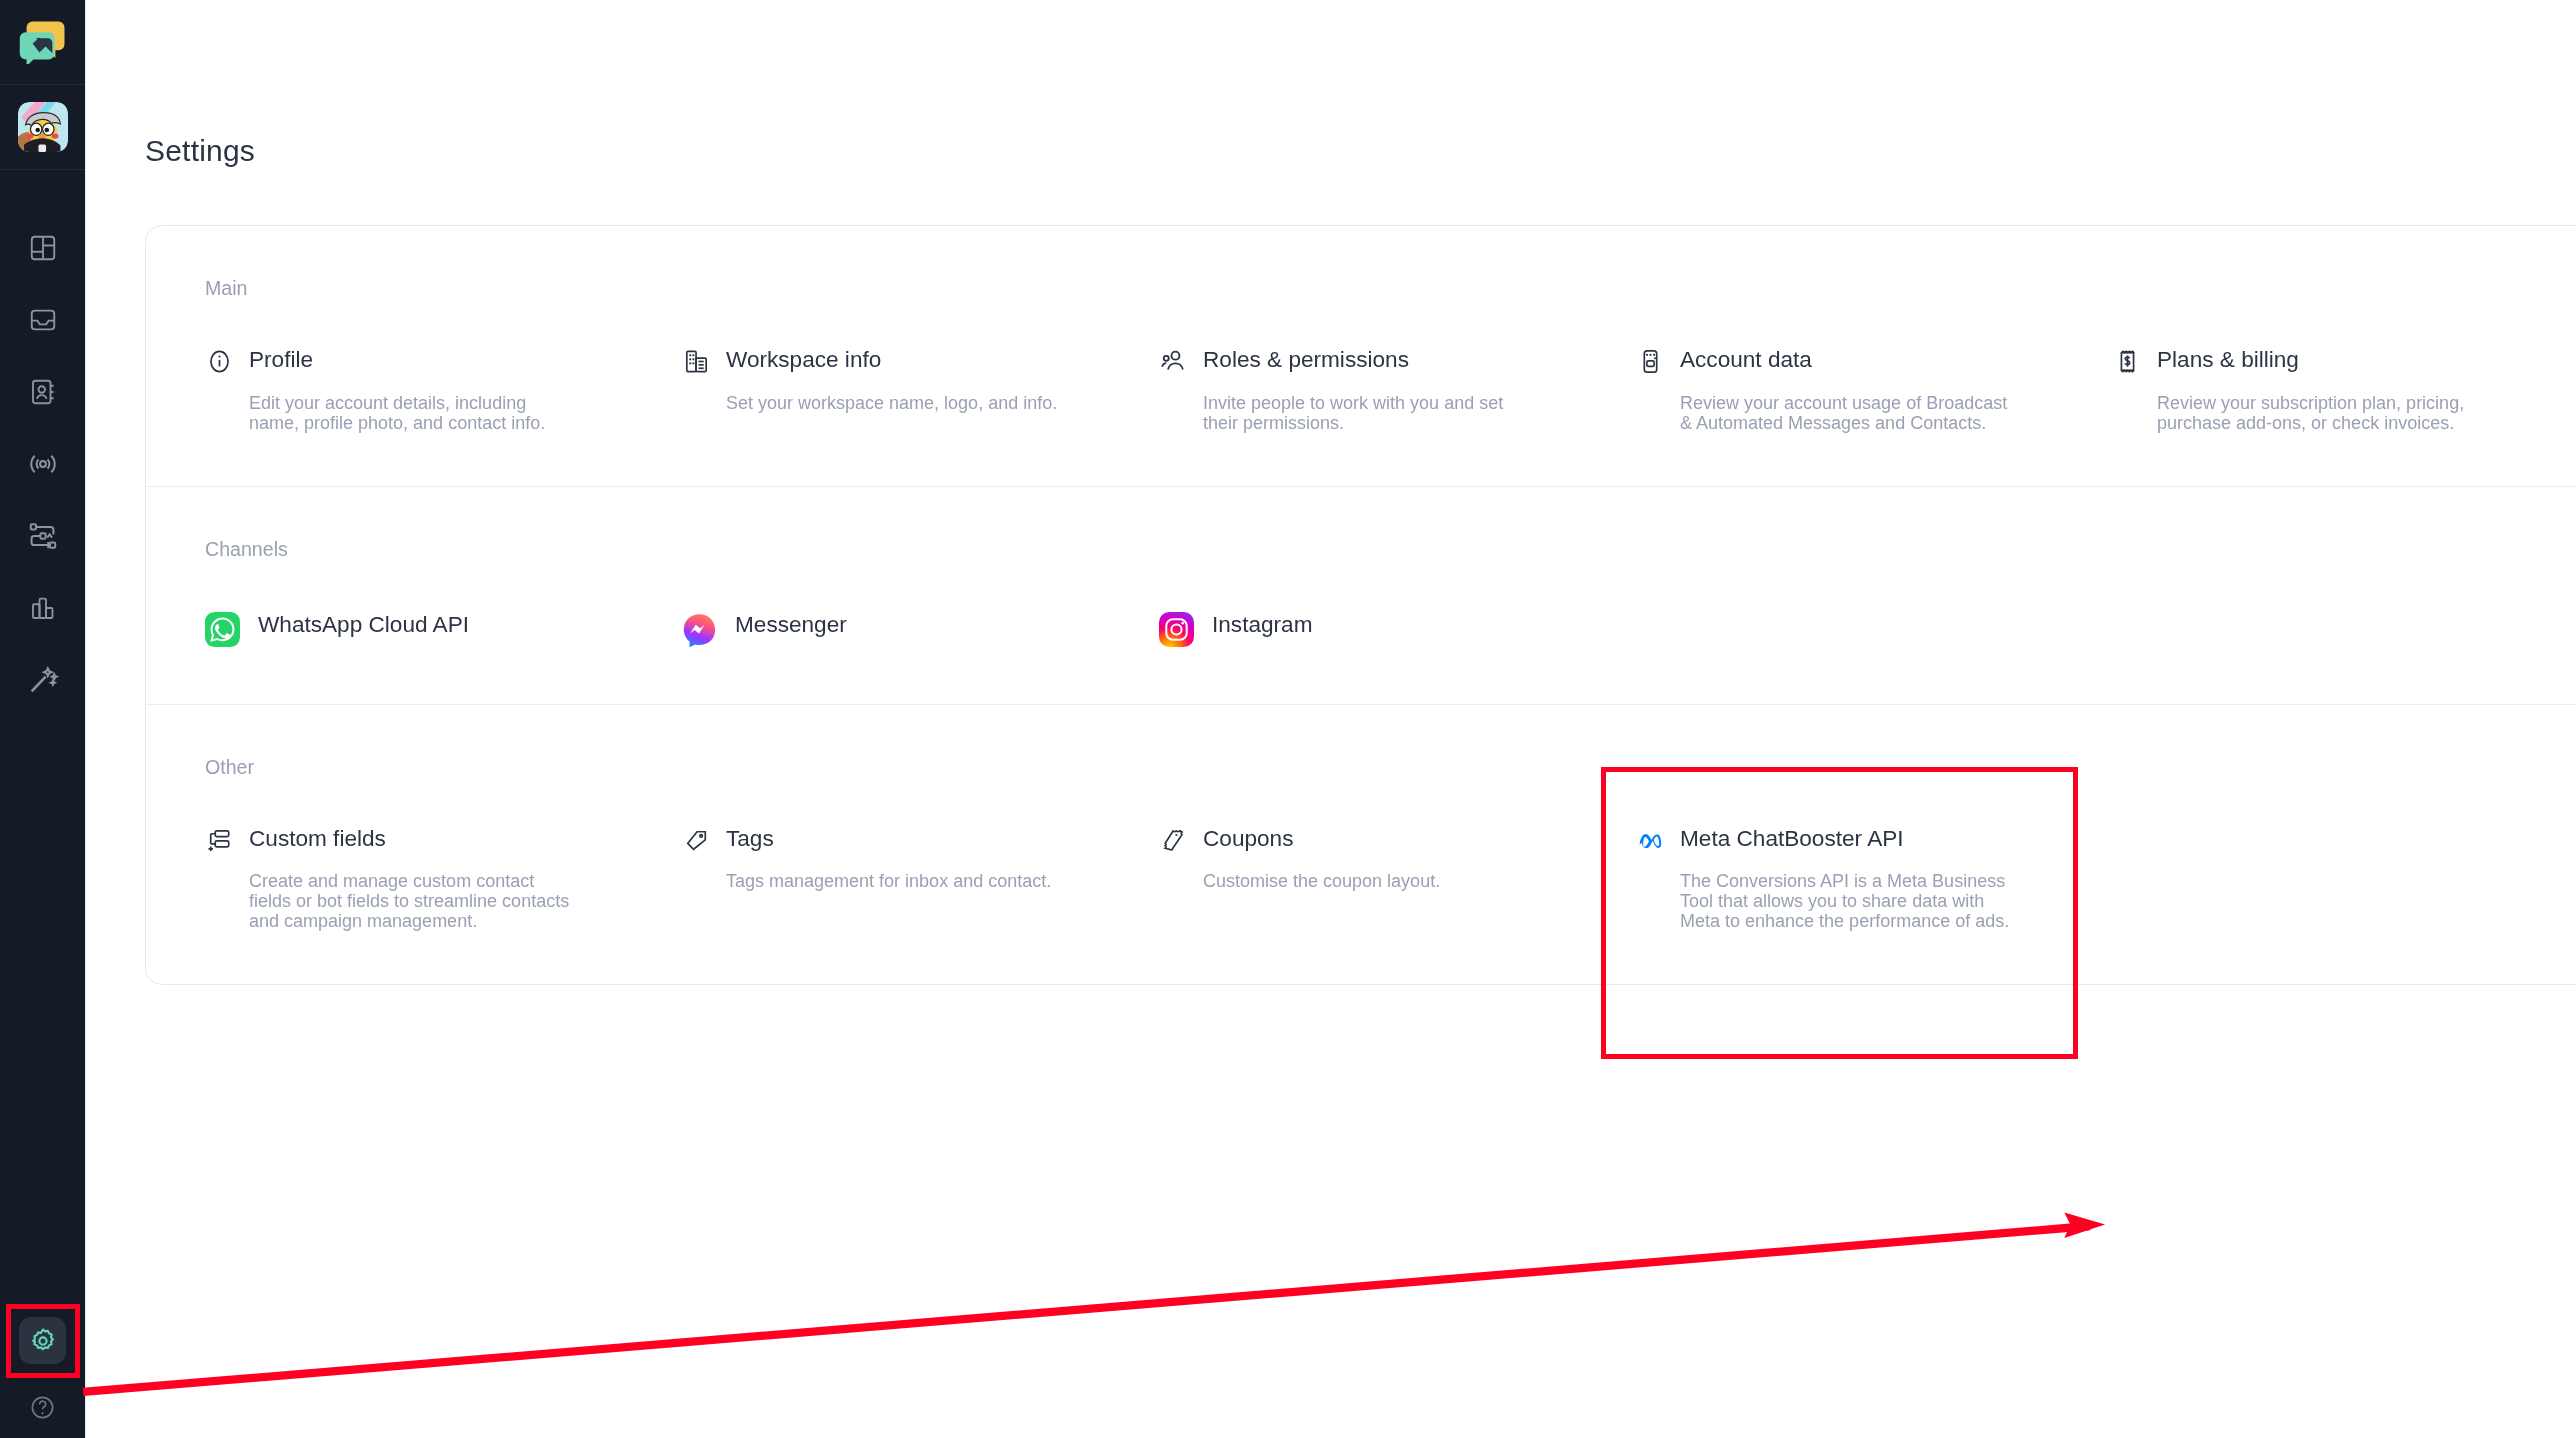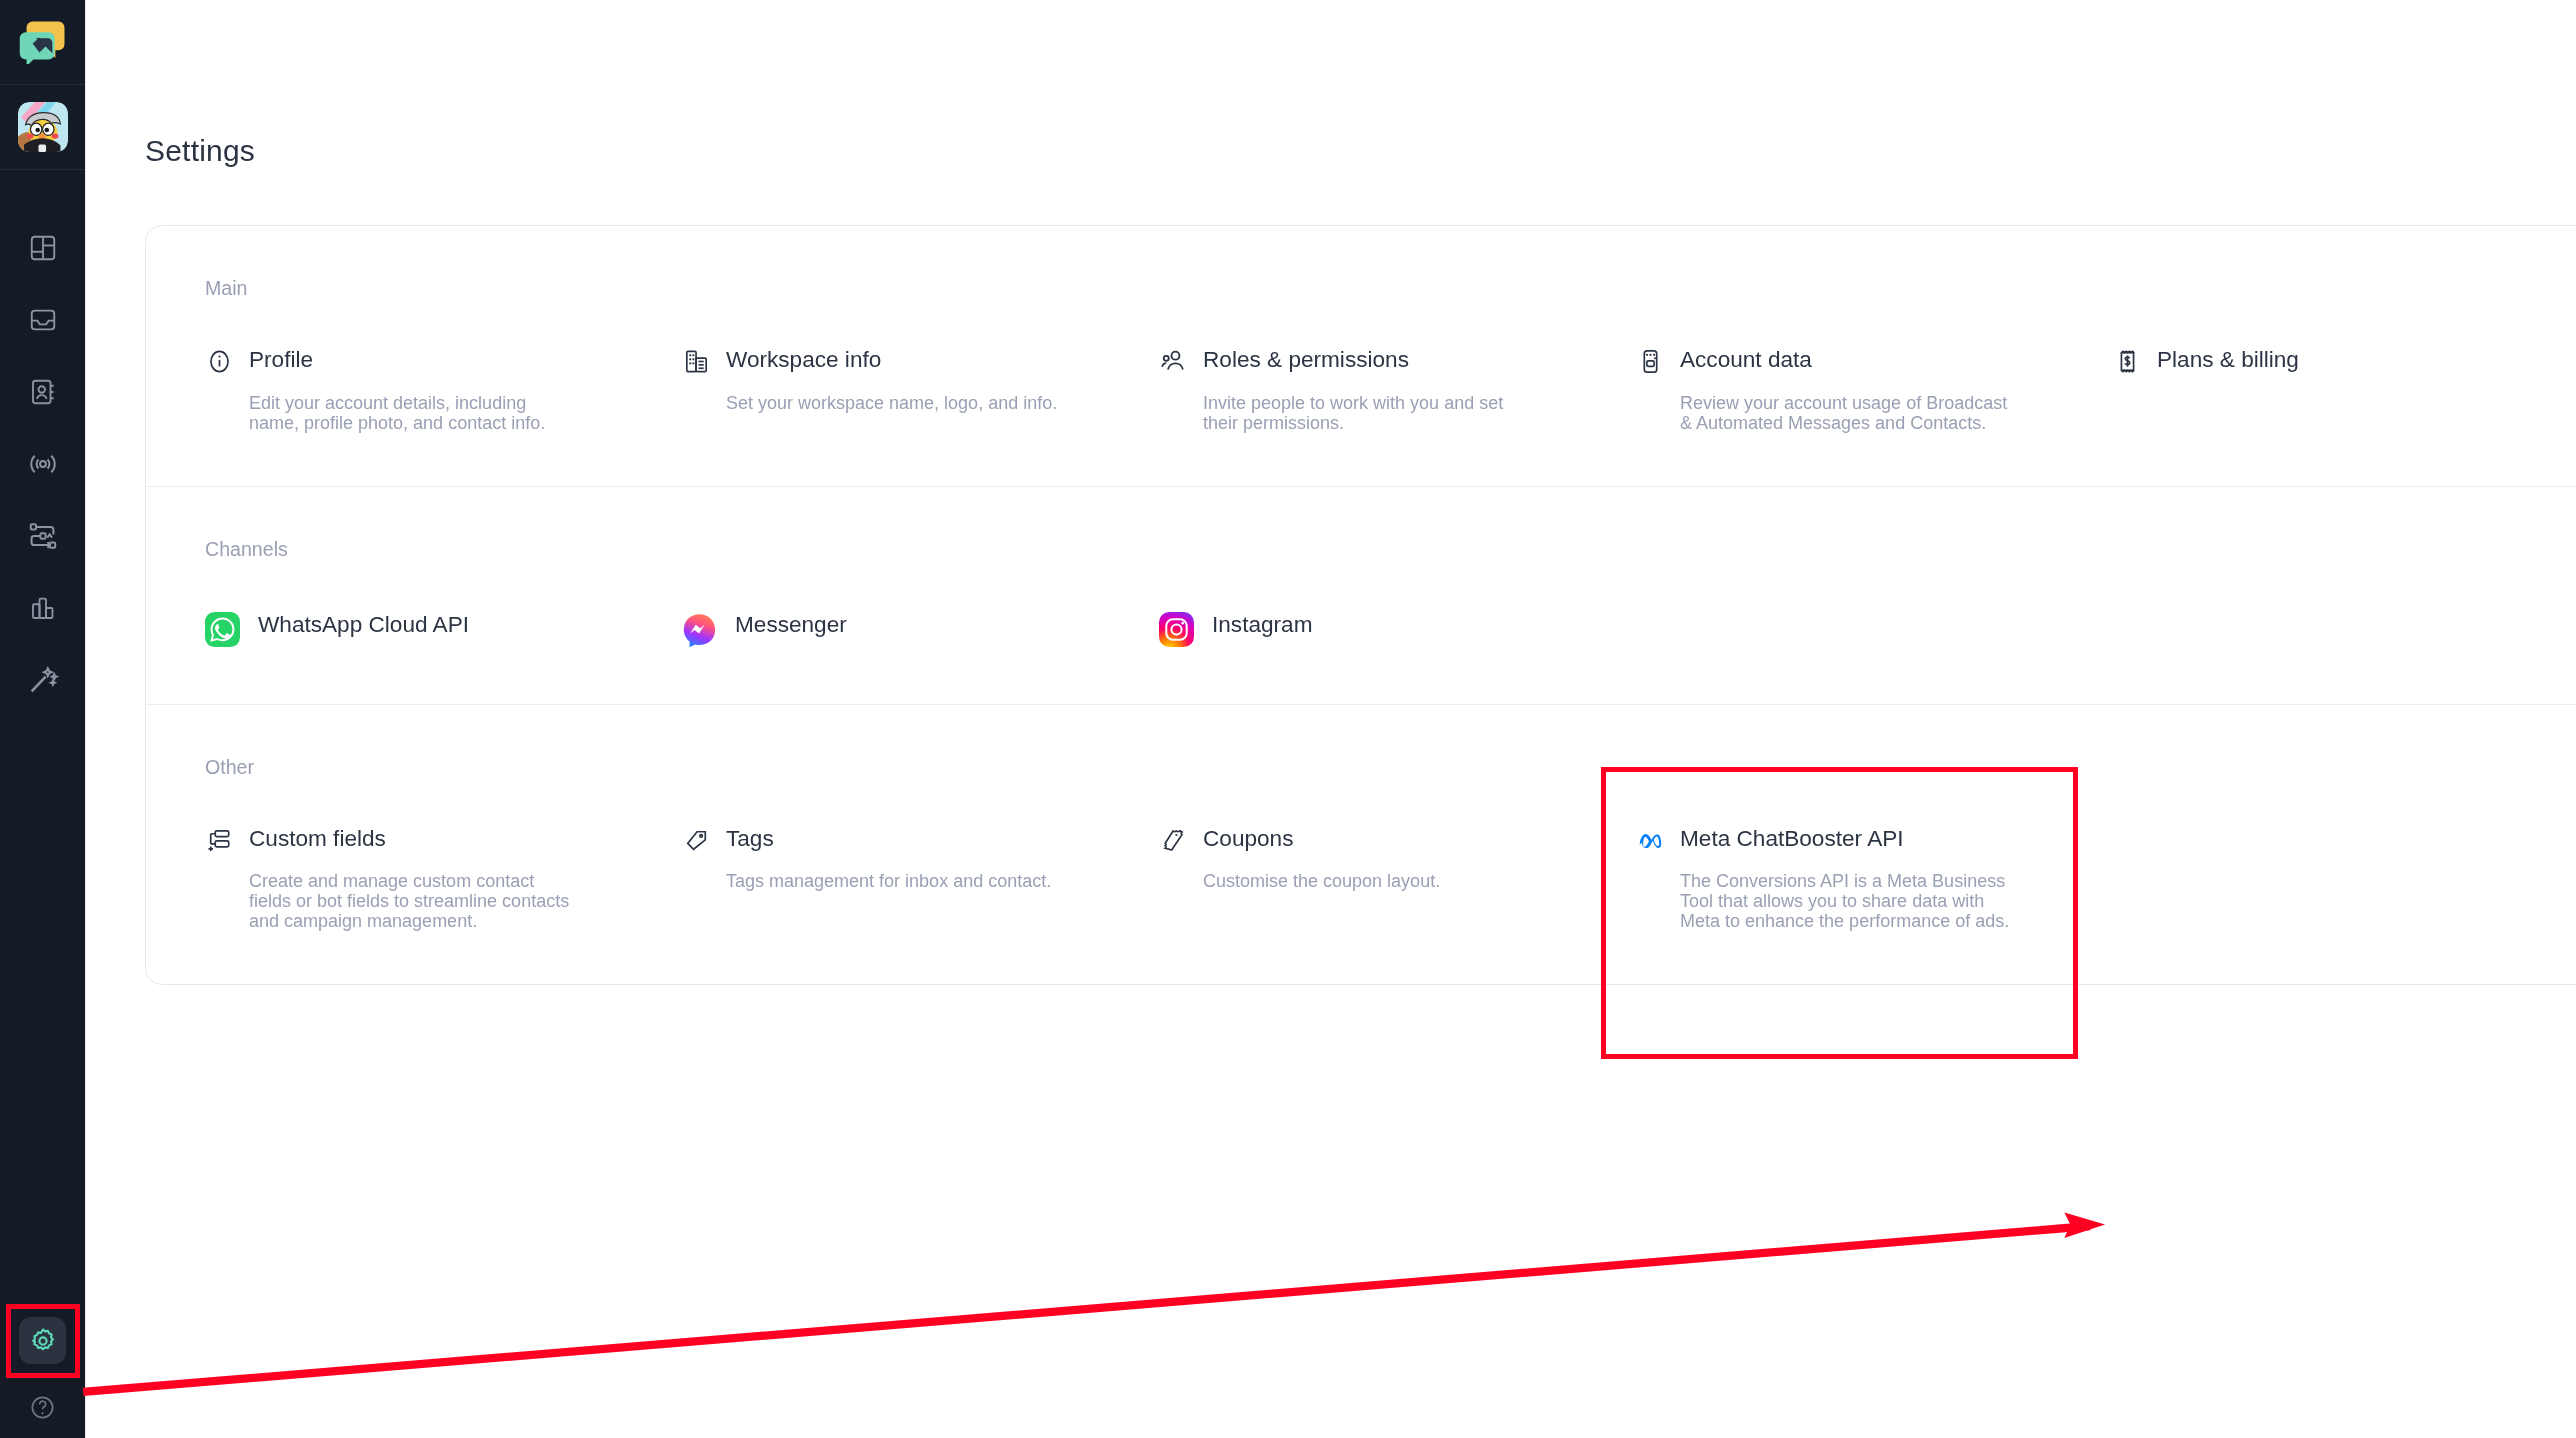--- a/index.html
+++ b/index.html
@@ -348,20 +348,21 @@
                 <svg width="27" height="27" viewBox="0 0 24 24" fill="none" stroke="#2c3444" stroke-width="1.5">
                   <path d="M6.6 4.2h10.8v15.6H6.6z"></path>
                   <path d="M6.6 4.2l1.4-1.2 1.4 1.2 1.4-1.2 1.4 1.2 1.4-1.2 1.4 1.2 1.4-1.2 1.4 1.2"></path>
                   <path d="M6.6 19.8l1.4 1.2 1.4-1.2 1.4 1.2 1.4-1.2 1.4 1.2 1.4-1.2 1.4 1.2 1.4-1.2"></path>
                   <path d="M13.9 9.1c-.5-.7-1.2-1-2-1-1.1 0-1.9.6-1.9 1.5 0 2 3.9 1.2 3.9 3.4 0 1-.9 1.7-2 1.7-.9 0-1.7-.4-2.1-1.1"></path>
                   <line x1="12" y1="6.7" x2="12" y2="16.6"></line>
                 </svg>
               </span>
               <span class="tile-title">Plans &amp; billing</span>
             </div>
+            <div class="tile-desc">Review your subscription plan, pricing, purchase add-ons, or check invoices.</div>
           </div>
 
         </div>
       </div>
 
       <div class="section">
         <div class="section-label">Channels</div>
         <div class="grid channels">
 
           <div class="tile channel">

